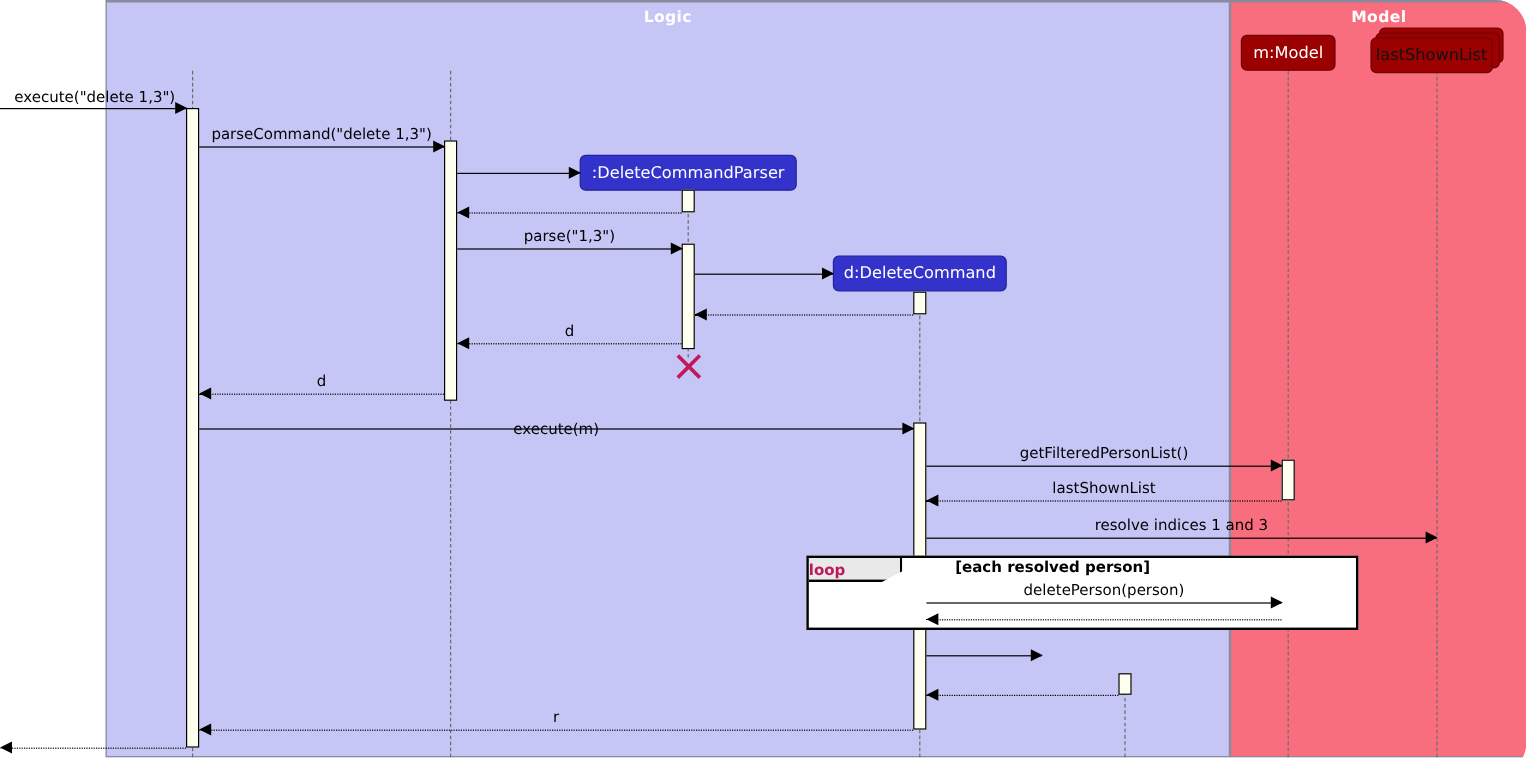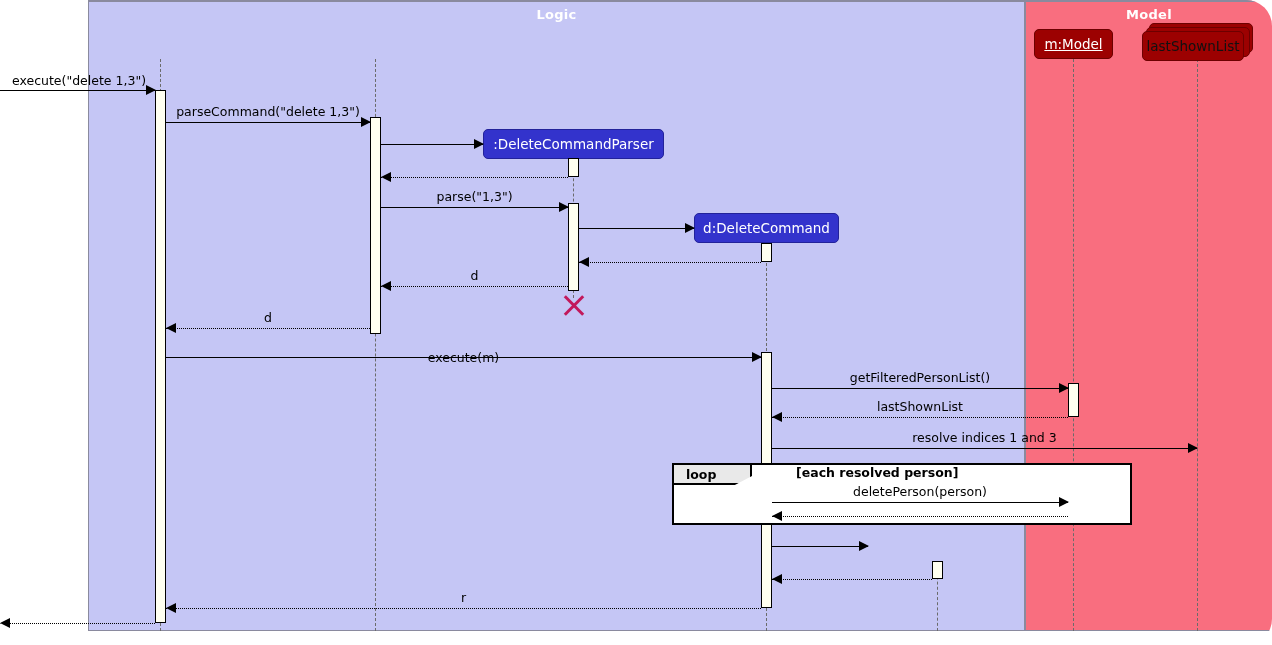--- a/index.html
+++ b/index.html
@@ -46,22 +46,22 @@
   .destroy i{position:absolute;left:0;top:12px;width:26px;height:0;
              border-top:3px solid #c2185b;display:block;}
   .destroy i:first-child{transform:rotate(45deg);}
   .destroy i:last-child{transform:rotate(-45deg);}
 
   
   .frag{position:absolute;box-sizing:border-box;background:#ffffff;
         border:2px solid #000000;}
   .frag-tab{position:absolute;box-sizing:border-box;background:#e9e9e9;
             border-right:2px solid #000000;border-bottom:2px solid #000000;
-            font-size:12.5px;font-weight:bold;color:#000000;
-            display:flex;align-items:center;padding-left:12px;
+            font-size:12.5px;font-weight:bold;color:#be185d;
+            display:flex;align-items:center;padding-left:0;
             clip-path:polygon(0 0,100% 0,100% 55%,78% 100%,0 100%);}
   .frag-guard{position:absolute;font-size:12.5px;font-weight:bold;color:#000000;
               white-space:nowrap;margin-left:35px;}
 </style>
 </head>
 <body>
 
 <div id="stage">
 
   <div class="band band-logic">
@@ -83,21 +83,21 @@
 
   <div class="pbox logic" style="left:483px;top:129px;width:181px;">
     <span>:DeleteCommandParser</span>
   </div>
 
   <div class="pbox logic" style="left:694px;top:213px;width:145px;">
     <span>d:DeleteCommand</span>
   </div>
 
 
-  <div class="pbox model" style="left:1034px;top:29px;width:79px;text-decoration:underline;">
+  <div class="pbox model" style="left:1034px;top:29px;width:79px;">
     <span>m:Model</span>
   </div>
 
   <div class="collshadow" style="left:1149px;top:23px;width:102px;height:28px;"></div>
   <div class="collshadow" style="left:1146px;top:27px;width:102px;height:28px;"></div>
   <div class="pbox coll" style="left:1142px;top:31px;width:102px;">
     <span>lastShownList</span>
   </div>
 
   <div class="act" style="left:155px;top:90px;width:11px;height:533px;"></div>

